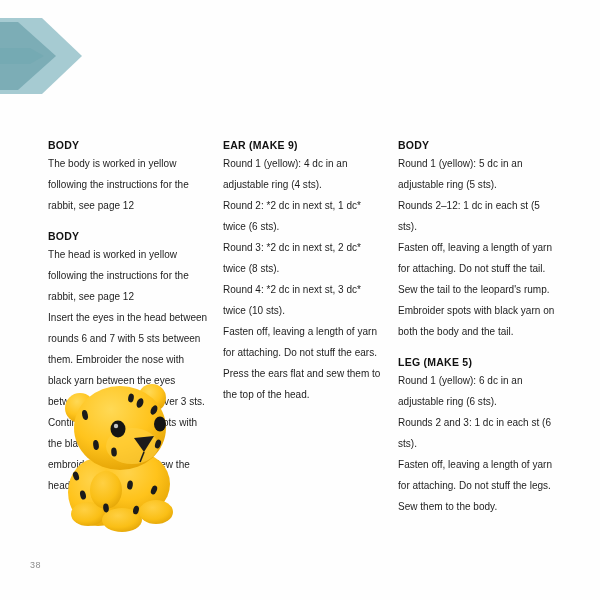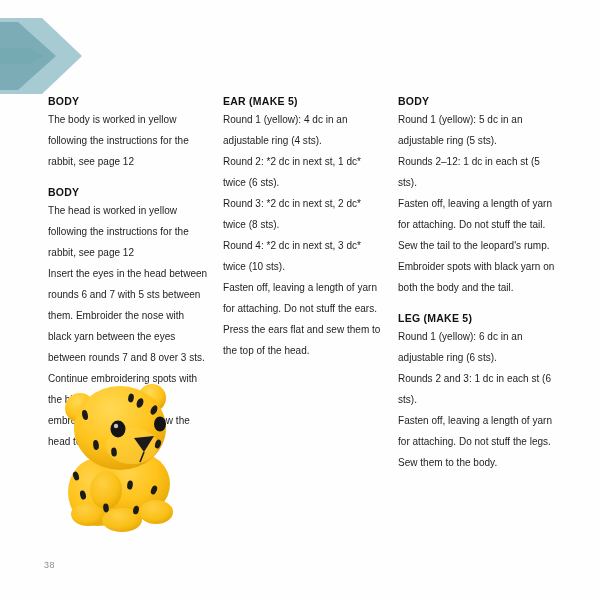--- a/index.html
+++ b/index.html
@@ -53,20 +53,21 @@
     position: absolute;
     left: 48px;
     top: 95px;
     width: 520px;
     display: flex;
     gap: 0;
   }
   .col {
     width: 160px;
     margin-right: 15px;
+    margin-top: 44px;
   }
   .col:last-child { margin-right: 0; }
 
   .sec-head {
     font-size: 10.5px;
     font-weight: bold;
     line-height: 13px;
     letter-spacing: 0.25px;
     color: #111111;
     margin: 0 0 1px 0;
@@ -87,21 +88,21 @@
     left: 36px;
     top: 372px;
     width: 172px;
     height: 166px;
   }
   .photo svg { display: block; }
 
   
   .page-number {
     position: absolute;
-    left: 44px;
+    left: 30px;
     top: 560px;
     font-size: 9px;
     color: #8c8c8c;
     letter-spacing: 0.5px;
   }
 </style>
 </head>
 <body>
 
 <div class="page">
@@ -123,21 +124,21 @@
     <div class="col">
       <h2 class="sec-head">BODY</h2>
       <p class="sec-body">The body is worked in yellow following the instructions for the rabbit, see page 12</p>
       <div class="sec-gap"></div>
       <h2 class="sec-head">BODY</h2>
       <p class="sec-body">The head is worked in yellow following the instructions for the rabbit, see page 12
 Insert the eyes in the head between rounds 6 and 7 with 5 sts between them. Embroider the nose with black yarn between the eyes between rounds 7 and 8 over 3 sts. Continue embroidering spots with the black yarn used for embroidering the nose. Sew the head to the body.</p>
     </div>
 
     <div class="col">
-      <h2 class="sec-head">EAR (MAKE 5)</h2>
+      <h2 class="sec-head">EAR (MAKE 9)</h2>
       <p class="sec-body">Round 1 (yellow): 4 dc in an adjustable ring (4 sts).
 Round 2: *2 dc in next st, 1 dc* twice (6 sts).
 Round 3: *2 dc in next st, 2 dc* twice (8 sts).
 Round 4: *2 dc in next st, 3 dc* twice (10 sts).
 Fasten off, leaving a length of yarn for attaching. Do not stuff the ears. Press the ears flat and sew them to the top of the head.</p>
     </div>
 
     <div class="col">
       <h2 class="sec-head">BODY</h2>
       <p class="sec-body">Round 1 (yellow): 5 dc in an adjustable ring (5 sts).

